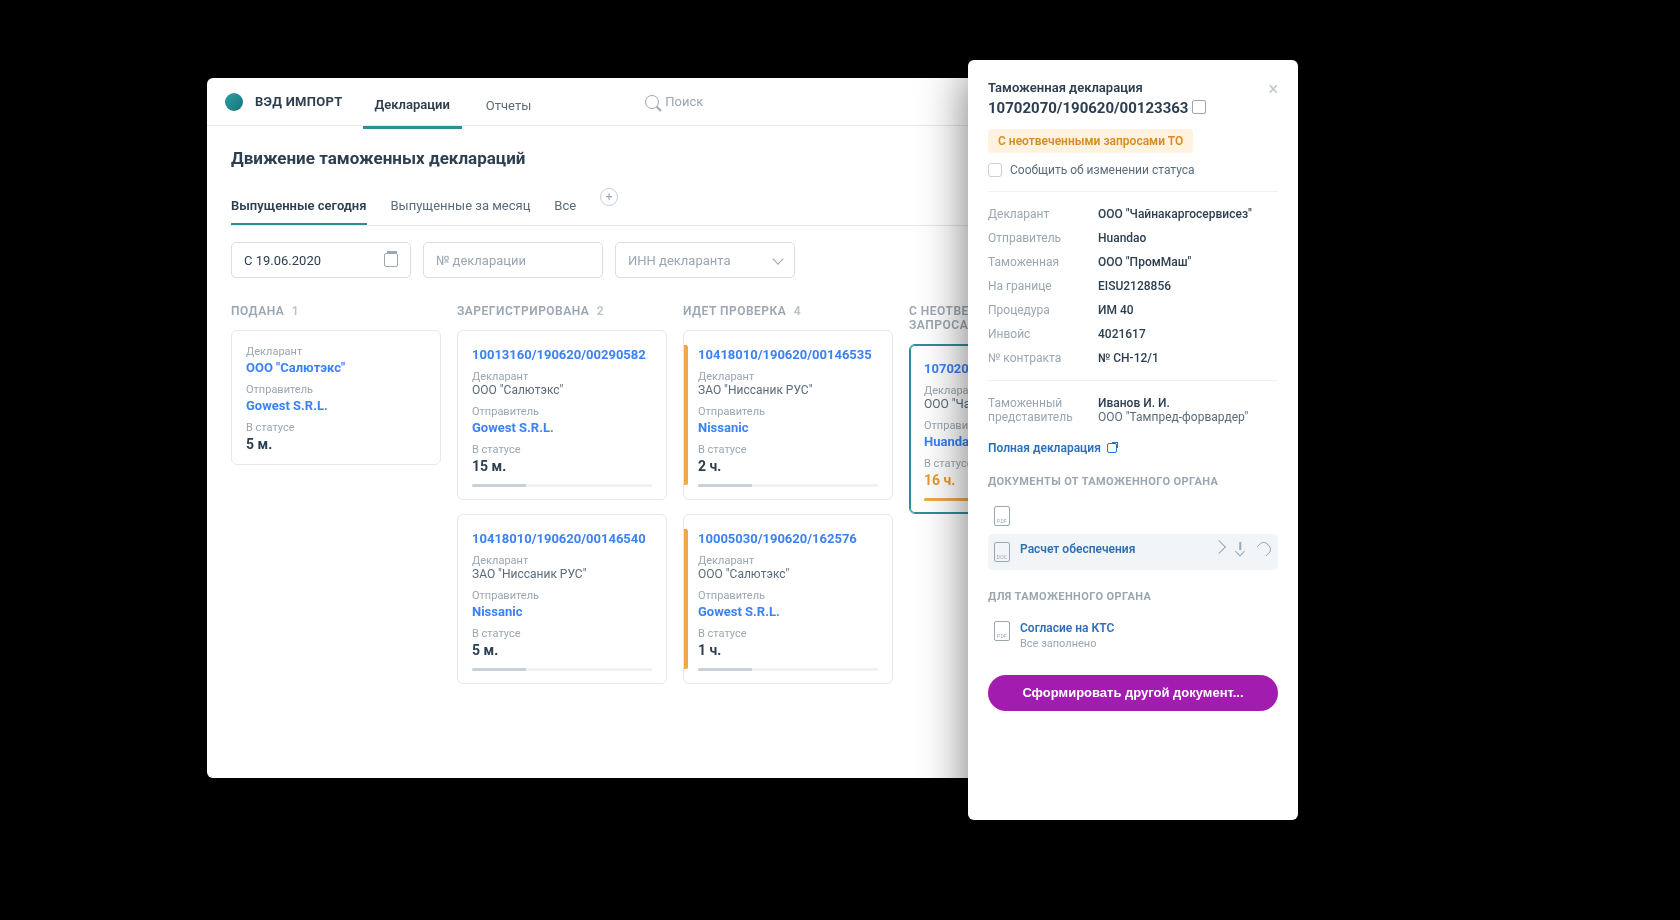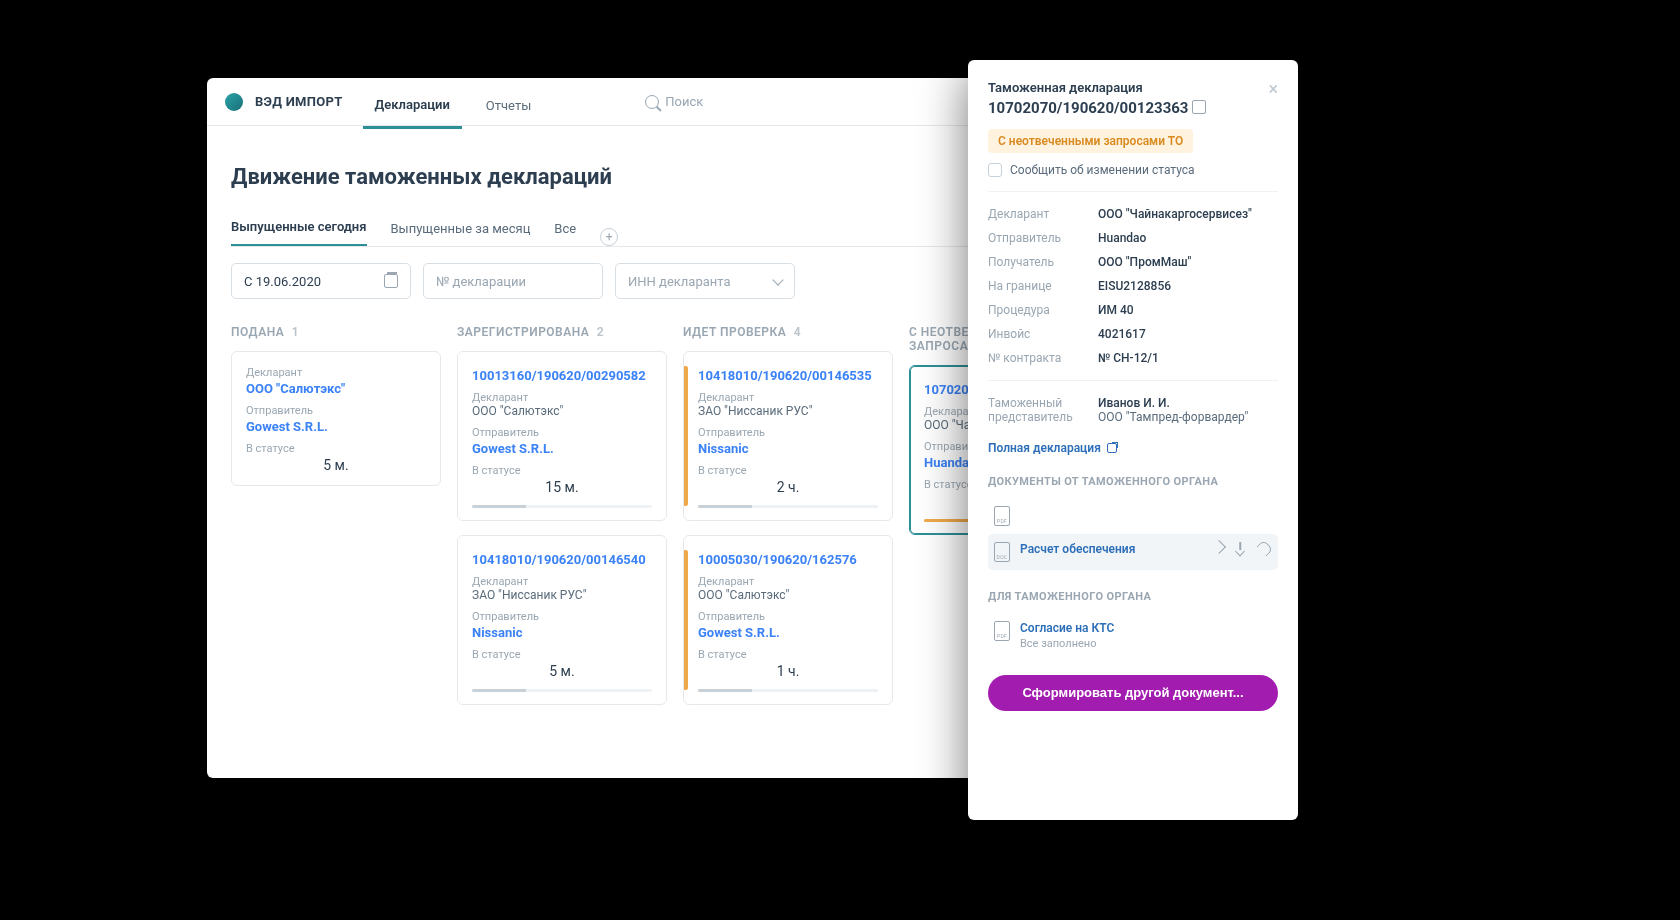--- a/index.html
+++ b/index.html
@@ -63,24 +63,24 @@
     margin-left: auto;
     font-size: 11px;
     line-height: 1.2;
     text-align: left;
     display: flex; align-items: center; gap: 8px;
   }
   .balance-num { font-weight: 700; font-size: 13px; color: #2c3e50; }
 
   .content { padding: 22px 24px; }
 
-  .page-title { font-size: 22px; font-weight: 700; color: #2c3e50; margin-bottom: 20px; margin-top: 16px; }
+  .page-title { font-size: 17px; font-weight: 700; color: #2c3e50; margin-bottom: 20px; }
 
   .subtabs {
-    display: flex; align-items: flex-end; gap: 24px;
+    display: flex; align-items: flex-start; gap: 24px;
     border-bottom: 1px solid #e5e9ec;
     font-size: 13px; color: #5a6b7b;
     margin-bottom: 16px;
   }
   .subtab { padding: 10px 0; cursor: pointer; }
   .subtab.active { color: #2c3e50; font-weight: 600; border-bottom: 2px solid #2d8f96; }
   .plus-circle {
     width: 18px; height: 18px; border: 1.5px solid #c8d0d8; border-radius: 50%;
     display: inline-flex; align-items: center; justify-content: center;
     color: #9aa7b2; font-size: 12px; line-height: 1;
@@ -104,21 +104,21 @@
   .col-head { font-size: 12px; letter-spacing: .5px; color: #9aa7b2; margin-bottom: 12px; font-weight: 600; }
   .col-head .cnt { color: #b9c3cc; margin-left: 4px; }
 
   .card {
     border: 1px solid #e5e9ec; border-radius: 6px; padding: 14px 14px 12px;
     font-size: 12px; color: #5a6b7b; margin-bottom: 14px; background: #fff;
     position: relative;
   }
   .card .label { font-size: 11px; color: #9aa7b2; }
   .card .strong { font-size: 13px; font-weight: 700; color: #3b82f6; margin: 2px 0 8px; }
-  .card .status-val { font-size: 14px; font-weight: 400; color: #2c3e50; margin-top: 2px; text-align: center; }
+  .card .status-val { font-size: 14px; font-weight: 700; color: #2c3e50; margin-top: 2px; }
   .card .status-val.warn { color: #e79b2f; }
   .card .bar { height: 3px; background: #eef2f5; margin-top: 10px; border-radius: 2px; overflow: hidden; }
   .card .bar i { display:block; height:100%; background:#c8d0d8; width:30%; }
   .card.stripe::before {
     content:""; position:absolute; left:0; top:14px; bottom:14px; width:4px;
     background:#f0a94a; border-radius:0 2px 2px 0;
   }
   .card.selected { border-color:#2d8f96; box-shadow: 0 0 0 1px #2d8f96 inset; }
   .card.selected .bar i { background:#f0a94a; width:65%; }
 
@@ -359,21 +359,21 @@
 
   <div class="info-row">
       <span class="k">Декларант</span>
       <span class="v">ООО "Чайнакаргосервисез"</span>
     </div>
   <div class="info-row">
       <span class="k">Отправитель</span>
       <span class="v">Huandao</span>
     </div>
   <div class="info-row">
-      <span class="k">Получатель</span>
+      <span class="k">Таможенная</span>
       <span class="v">ООО "ПромМаш"</span>
     </div>
   <div class="info-row">
       <span class="k">На границе</span>
       <span class="v">EISU2128856</span>
     </div>
   <div class="info-row">
       <span class="k">Процедура</span>
       <span class="v">ИМ 40</span>
     </div>

